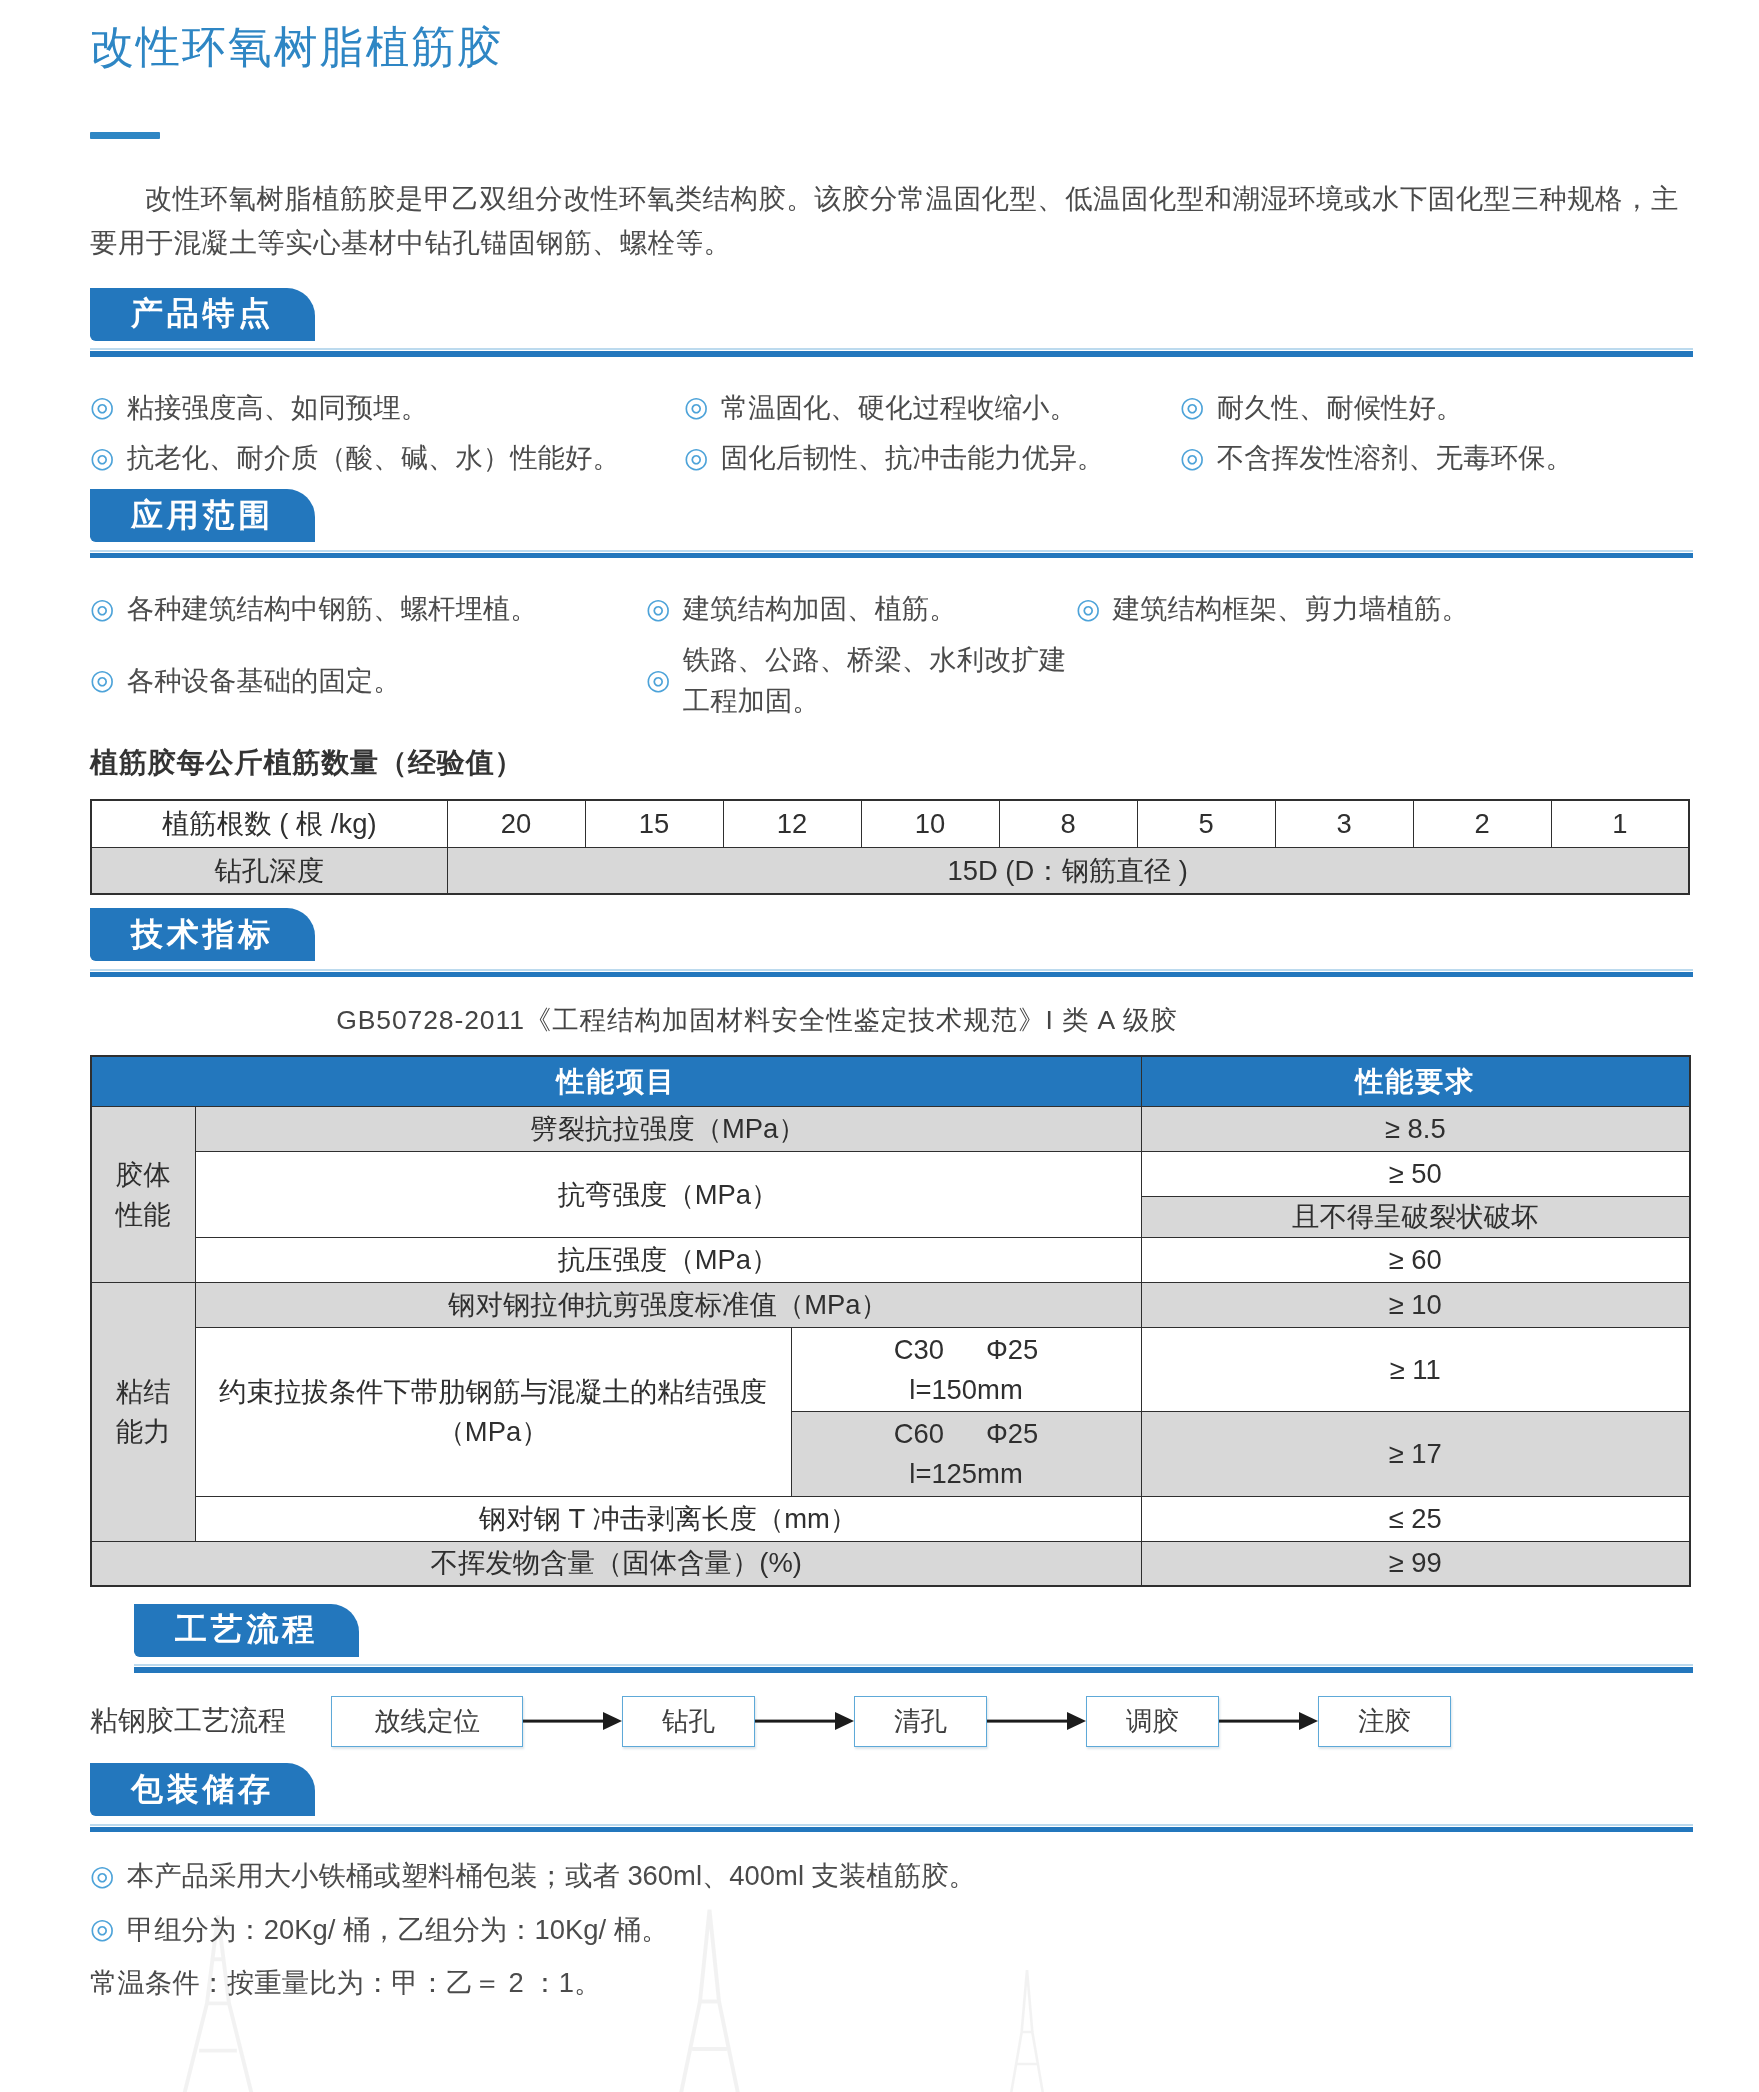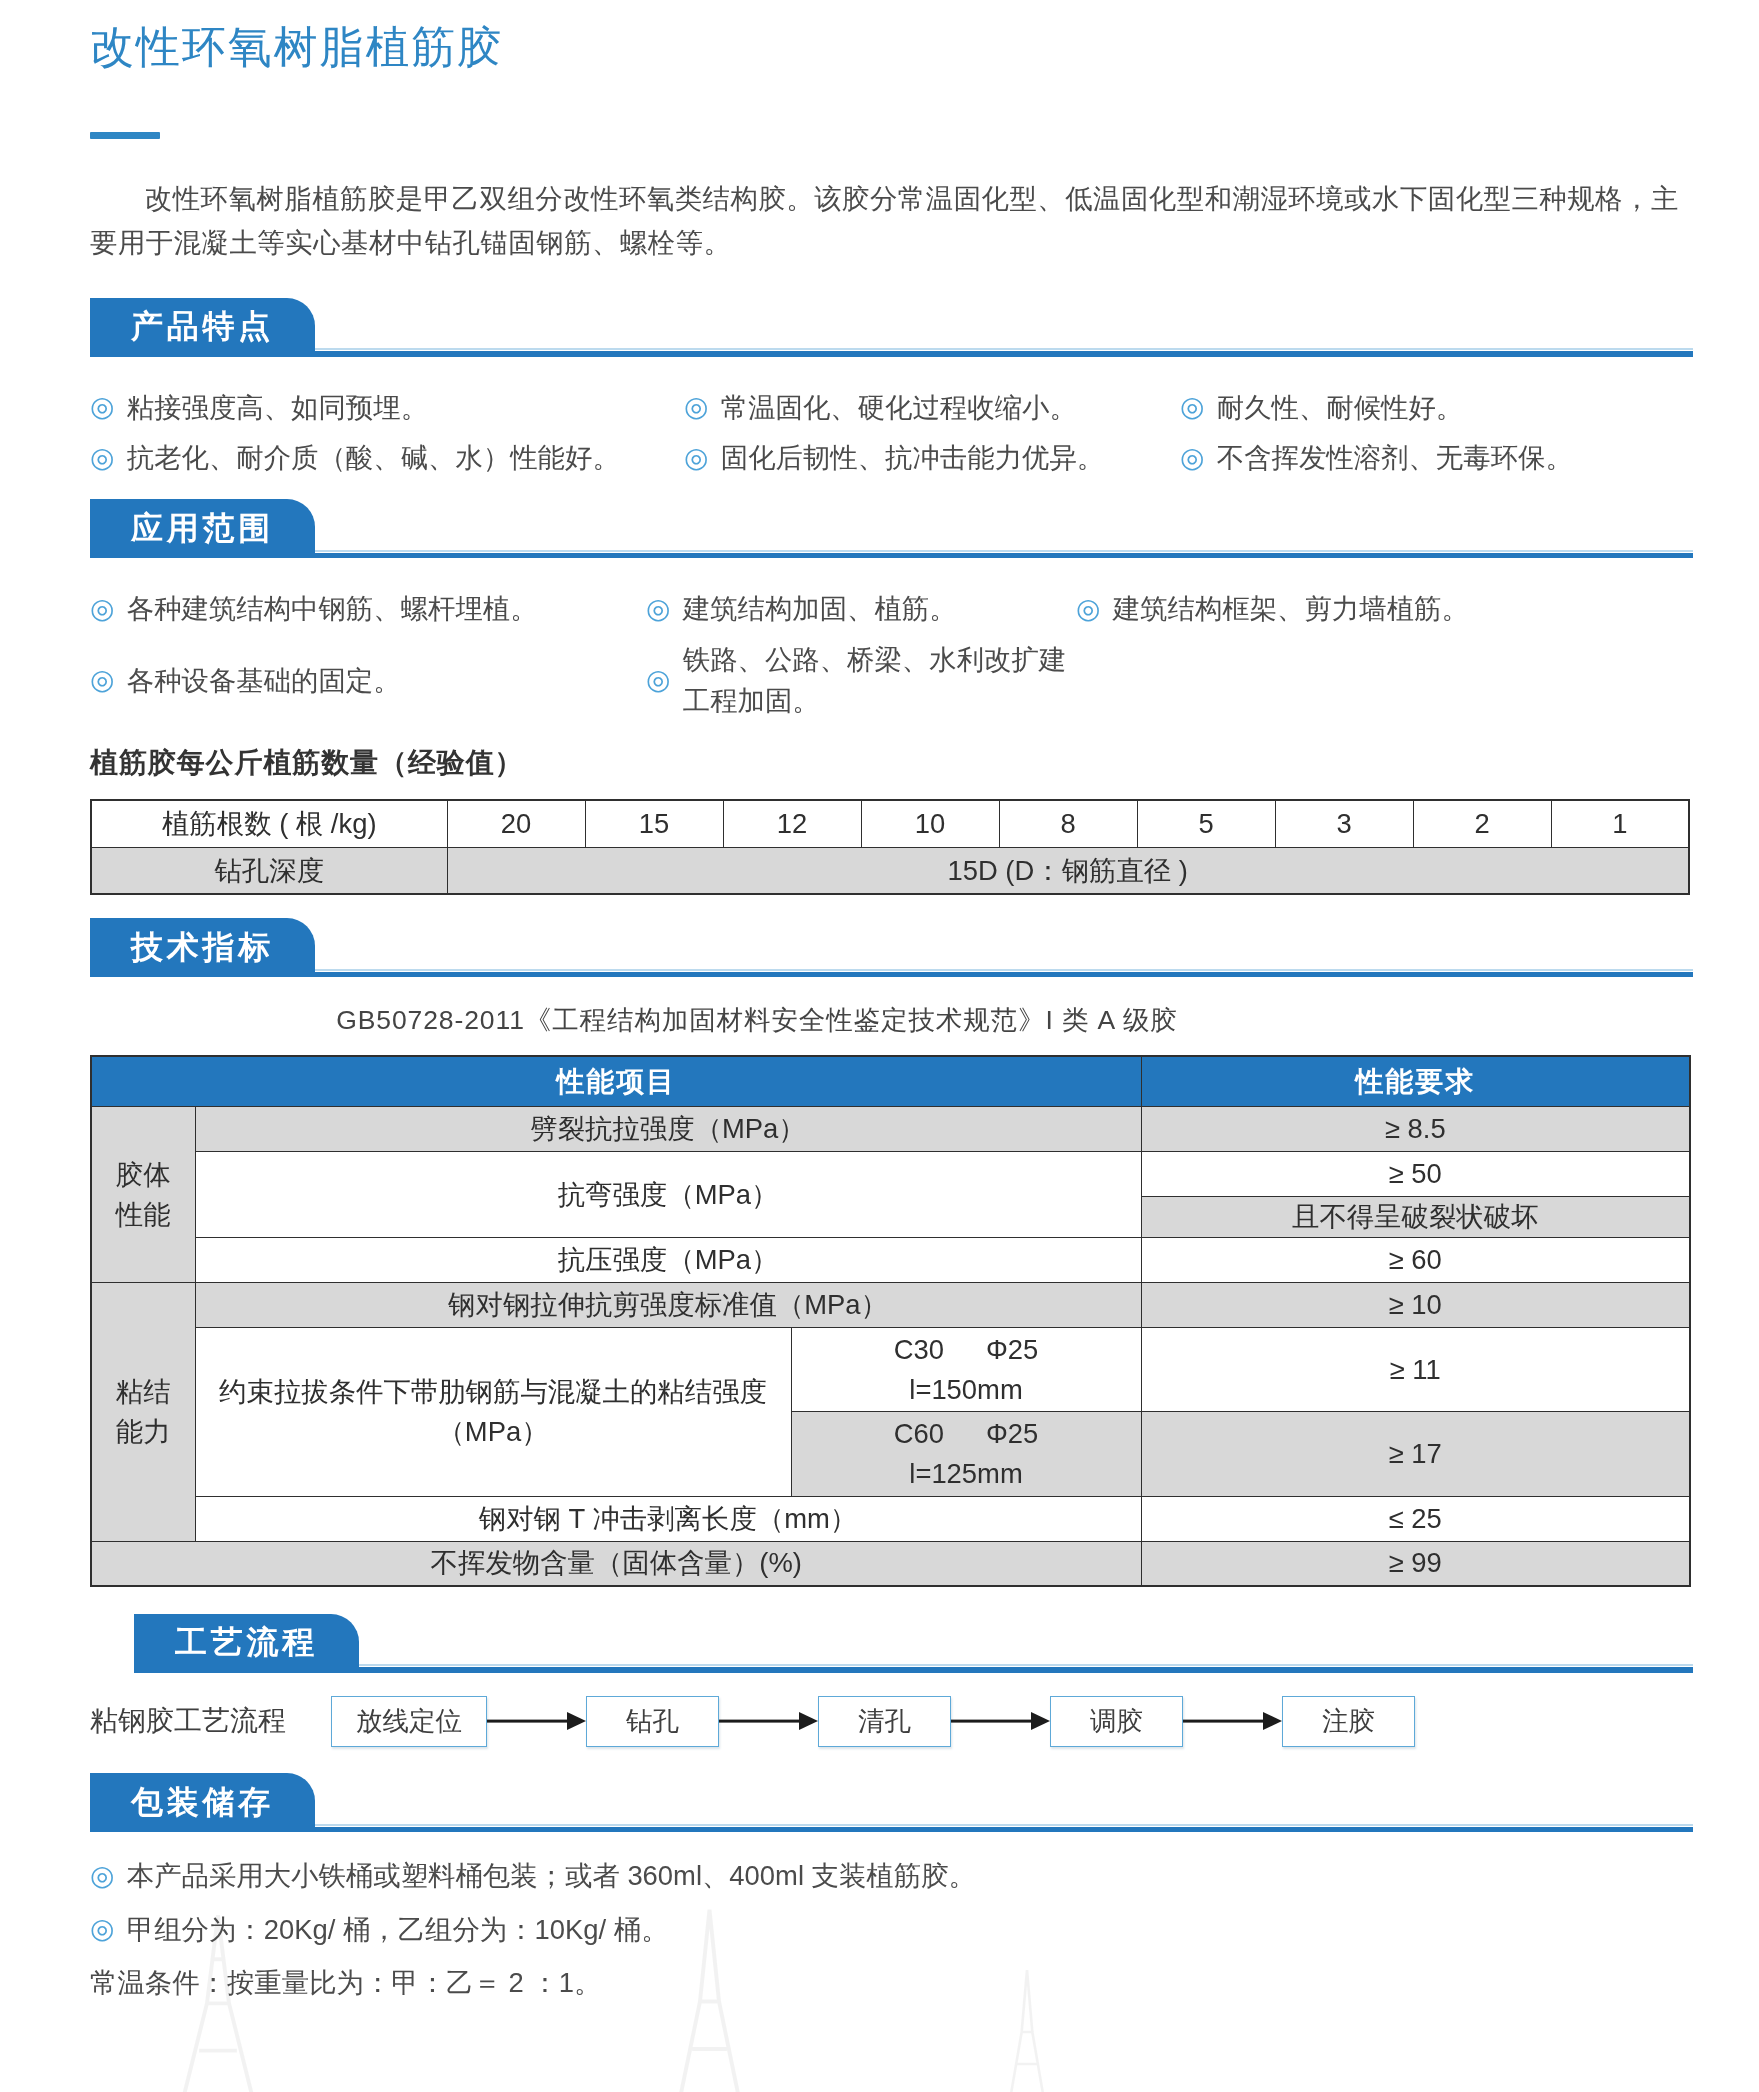--- a/index.html
+++ b/index.html
@@ -17,21 +17,21 @@
   
   .page-title{font-size:44px;font-weight:400;color:var(--title-blue);letter-spacing:1.9px;line-height:1.1;margin:0;}
   .title-dash{width:70px;height:6.6px;background:var(--title-blue);margin-top:61px;border-radius:0.9px;}
   .intro{margin-top:38px;font-size:27.4px;line-height:1.62;color:var(--ink);text-indent:2em;letter-spacing:0.5px;}
 
   
   .sec{position:relative;height:59px;}
   .sec-line{position:absolute;left:0;right:0;bottom:0;height:5.7px;background:var(--accent);}
   .sec-line::before{content:"";position:absolute;top:-2.8px;left:0;right:0;height:1.9px;background:#bcdaee;}
   .sec-badge{
-    position:absolute;left:0;bottom:0;height:59px;min-width:225px;padding:0 32px;
+    position:absolute;left:0;bottom:16px;height:53px;min-width:225px;padding:0 32px;
     background:var(--accent);border-radius:0 28px 0 5.7px;color:#fff;
     font-size:32px;font-weight:700;letter-spacing:3.8px;
     display:flex;align-items:center;justify-content:center;
   }
   .mt-sec1{margin-top:32px;} .mt-sec2{margin-top:21px;} .mt-sec3{margin-top:23px;}
   .mt-sec4{margin-top:26.5px;margin-left:44px;} .mt-sec5{margin-top:26.5px;}
 
   
   .bullets{display:grid;margin-top:30px;row-gap:9.5px;font-size:27.4px;color:var(--ink);}
   .bullets.features{grid-template-columns:594px 496px 1fr;}
@@ -61,21 +61,21 @@
 
   
   .flow-row{display:flex;align-items:center;margin-top:23px;}
   .flow-row2{margin-left:241px;margin-top:13.2px;}
   .flow-label{width:241px;font-size:28px;color:#3f3f3f;flex:0 0 auto;}
   .flow-box{
     height:51px;border:1.9px solid var(--flow-border);background:#fff;flex:0 0 auto;
     display:flex;align-items:center;justify-content:center;font-size:26.5px;color:#3f3f3f;
     box-shadow:0.9px 1.9px 1.9px rgba(120,150,170,.25);
   }
-  .flow-box.w1{width:156px;} .flow-box.w2{width:133px;}
+  .flow-box.w1{width:192px;} .flow-box.w2{width:133px;}
   .flow-arrow{position:relative;width:99px;height:21px;flex:0 0 auto;}
   .flow-arrow::before{content:"";position:absolute;left:0;right:15px;top:50%;height:2.8px;transform:translateY(-50%);background:#1c1c1c;}
   .flow-arrow::after{content:"";position:absolute;right:0;top:50%;transform:translateY(-50%);
     border-left:19px solid #1c1c1c;border-top:9.5px solid transparent;border-bottom:9.5px solid transparent;}
 
   
   .wm{position:absolute;z-index:0;opacity:.10;}
 </style>
 </head>
 <body>

